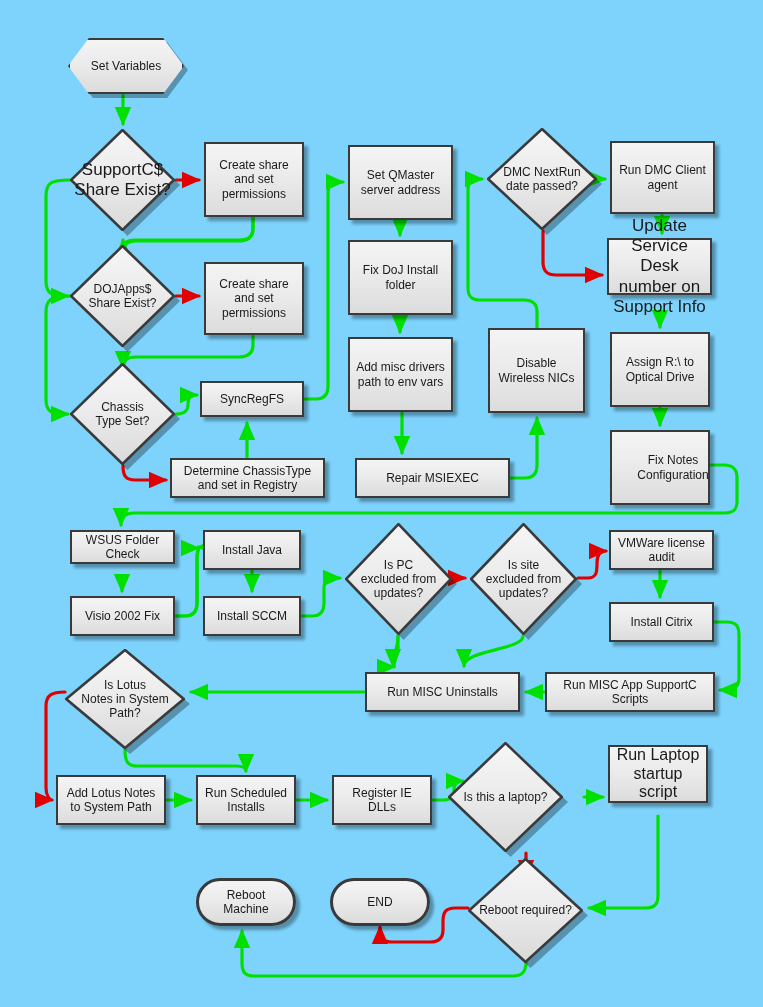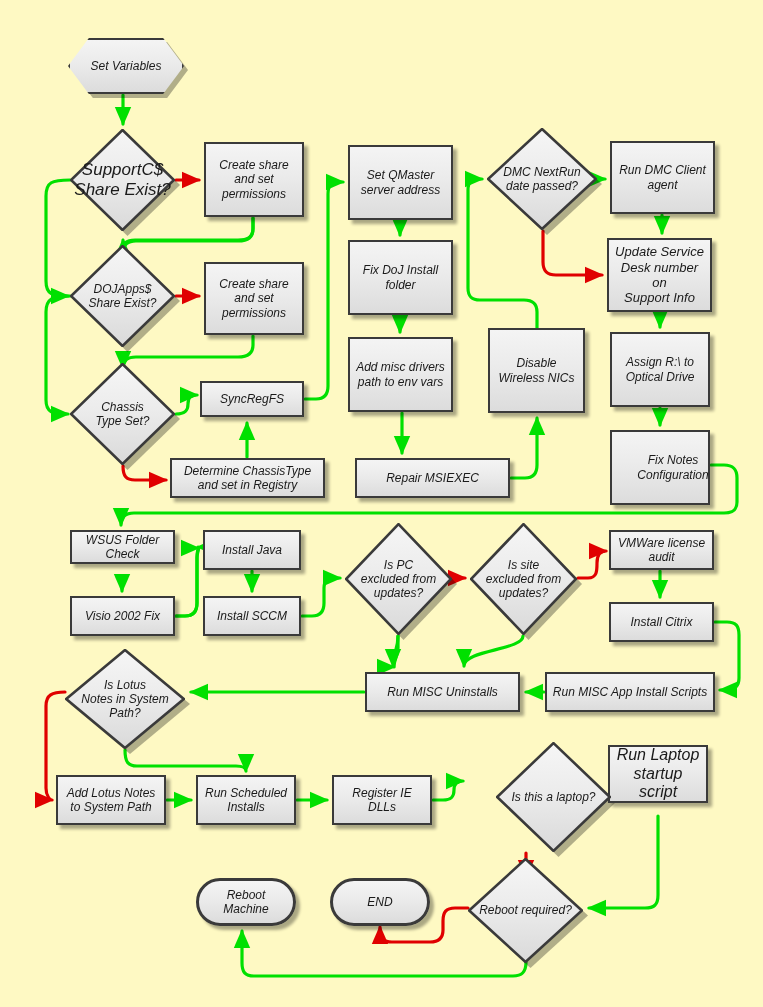--- a/index.html
+++ b/index.html
@@ -1,17 +1,17 @@
 <!DOCTYPE html>
 <html><head>
 <meta charset="utf-8">
 <style>
   html,body{margin:0;padding:0;background:#ffffff;}
   body{font-family:"Liberation Sans", sans-serif;}
-  #stage{position:relative;width:763px;height:1007px;background:#fef9c3;overflow:hidden;font-style:italic;}
+  #stage{position:relative;width:763px;height:1007px;background:#7dd3fc;overflow:hidden;}
   svg.layer{position:absolute;left:0;top:0;width:763px;height:1007px;}
   .nodes{position:absolute;left:0;top:0;width:763px;height:1007px;}
 
   .node{position:absolute;box-sizing:border-box;display:flex;align-items:center;justify-content:center;text-align:center;color:#1a1a1a;line-height:1.18;}
   .node .lbl{position:relative;z-index:3;padding:0 4px;white-space:pre-line;}
 
   
   .proc{
     border:2px solid #3a3a3a;
     background:linear-gradient(to bottom,#f4f4f4 0%,#ebebeb 45%,#dcdcdc 100%);
@@ -224,21 +224,21 @@
 
     <div class="node proc" style="left:488px;top:328px;width:97px;height:85px;font-size:12px;">
       <div class="lbl">Disable
 Wireless NICs</div>
     </div>
 
     <div class="node proc" style="left:610px;top:141px;width:105px;height:73px;font-size:12px;">
       <div class="lbl">Run DMC Client
 agent</div>
     </div>
-    <div class="node proc" style="left:607px;top:238px;width:105px;height:74px;font-size:13px;">
+    <div class="node proc" style="left:607px;top:238px;width:105px;height:57px;font-size:17px;">
       <div class="lbl">Update Service
 Desk number on
 Support Info</div>
     </div>
     <div class="node proc" style="left:610px;top:332px;width:100px;height:75px;font-size:12px;">
       <div class="lbl">Assign R:\ to
 Optical Drive</div>
     </div>
     <div class="node proc" style="left:610px;top:430px;width:100px;height:75px;font-size:12px;padding-left:26px;">
       <div class="lbl">Fix Notes
@@ -302,36 +302,36 @@
         </div>
       <div class="lbl">Is Lotus
 Notes in System
 Path?</div>
     </div>
 
     <div class="node proc" style="left:365px;top:672px;width:155px;height:40px;font-size:12px;">
       <div class="lbl">Run MISC Uninstalls</div>
     </div>
     <div class="node proc" style="left:545px;top:672px;width:170px;height:40px;font-size:12px;">
-      <div class="lbl">Run MISC App Install Scripts</div>
+      <div class="lbl">Run MISC App SupportC Scripts</div>
     </div>
 
     <div class="node proc" style="left:56px;top:775px;width:110px;height:50px;font-size:12px;">
       <div class="lbl">Add Lotus Notes
 to System Path</div>
     </div>
     <div class="node proc" style="left:196px;top:775px;width:100px;height:50px;font-size:12px;">
       <div class="lbl">Run Scheduled
 Installs</div>
     </div>
     <div class="node proc" style="left:332px;top:775px;width:100px;height:50px;font-size:12px;">
       <div class="lbl">Register IE DLLs</div>
     </div>
 
-    <div class="node dia" style="left:496px;top:742px;width:115px;height:110px;font-size:12px;">
+    <div class="node dia" style="left:448px;top:742px;width:115px;height:110px;font-size:12px;">
       <div class="diash"></div>
         <div class="diabg"></div>
       <div class="diabd">
           <svg viewBox="0 0 100 100" preserveAspectRatio="none">
             <polygon points="50,1 99,50 50,99 1,50" fill="none" stroke="#3a3a3a" stroke-width="2.6" vector-effect="non-scaling-stroke"></polygon>
           </svg>
         </div>
       <div class="lbl">Is this a laptop?</div>
     </div>
 

